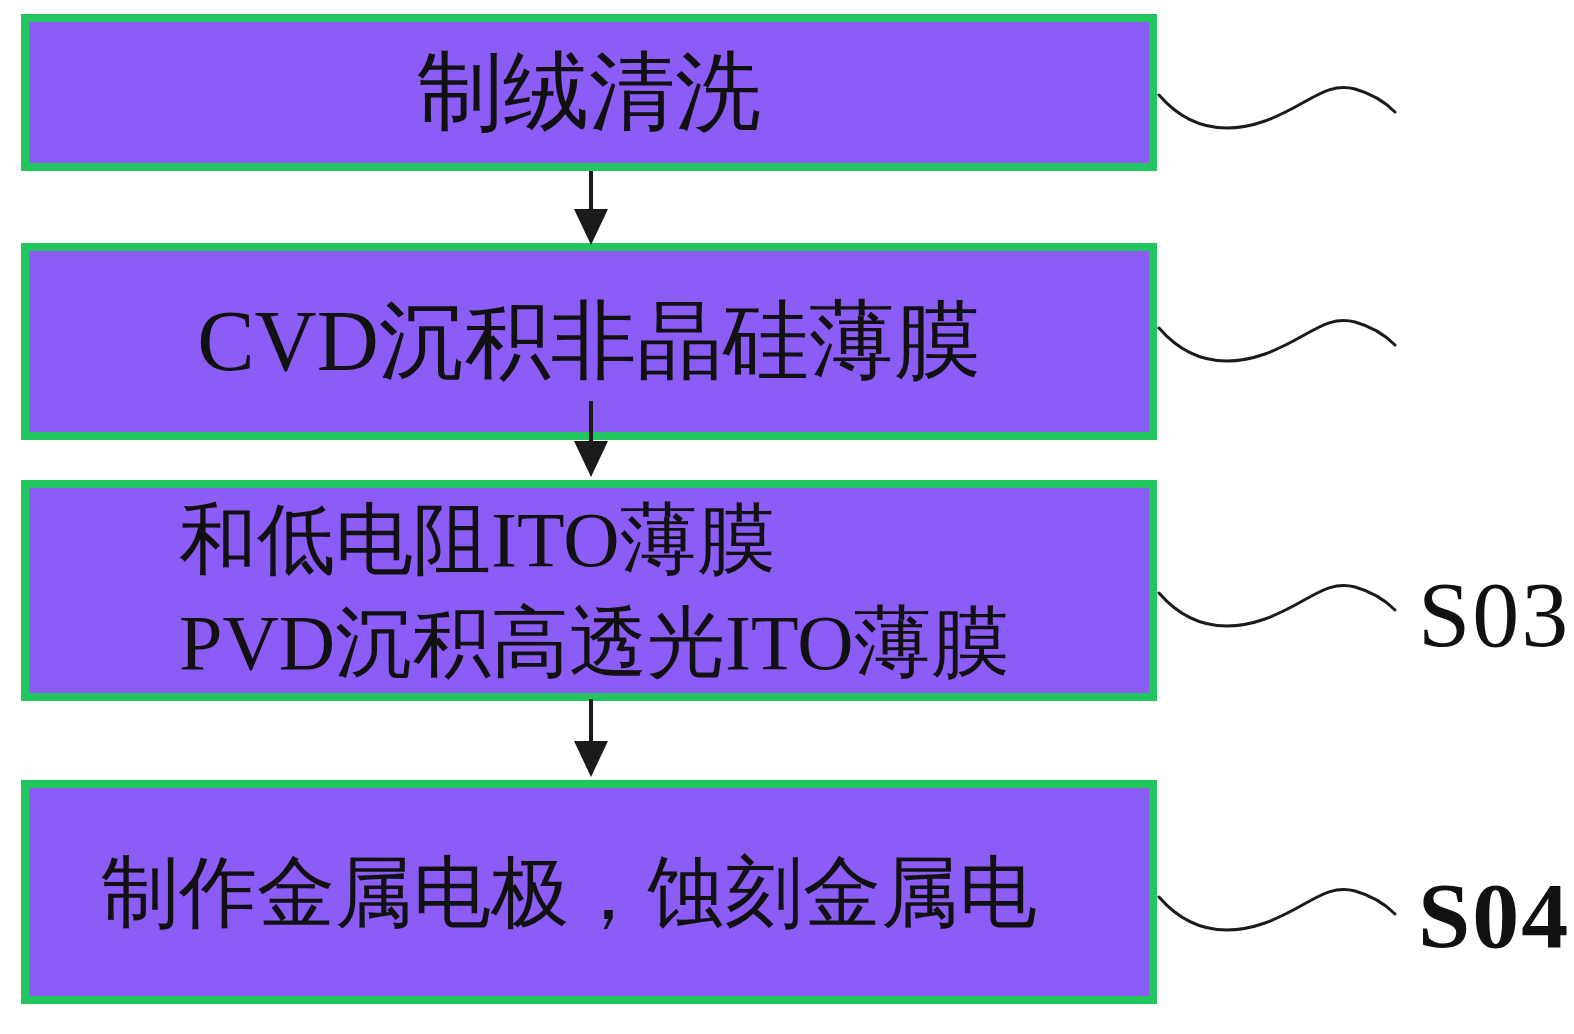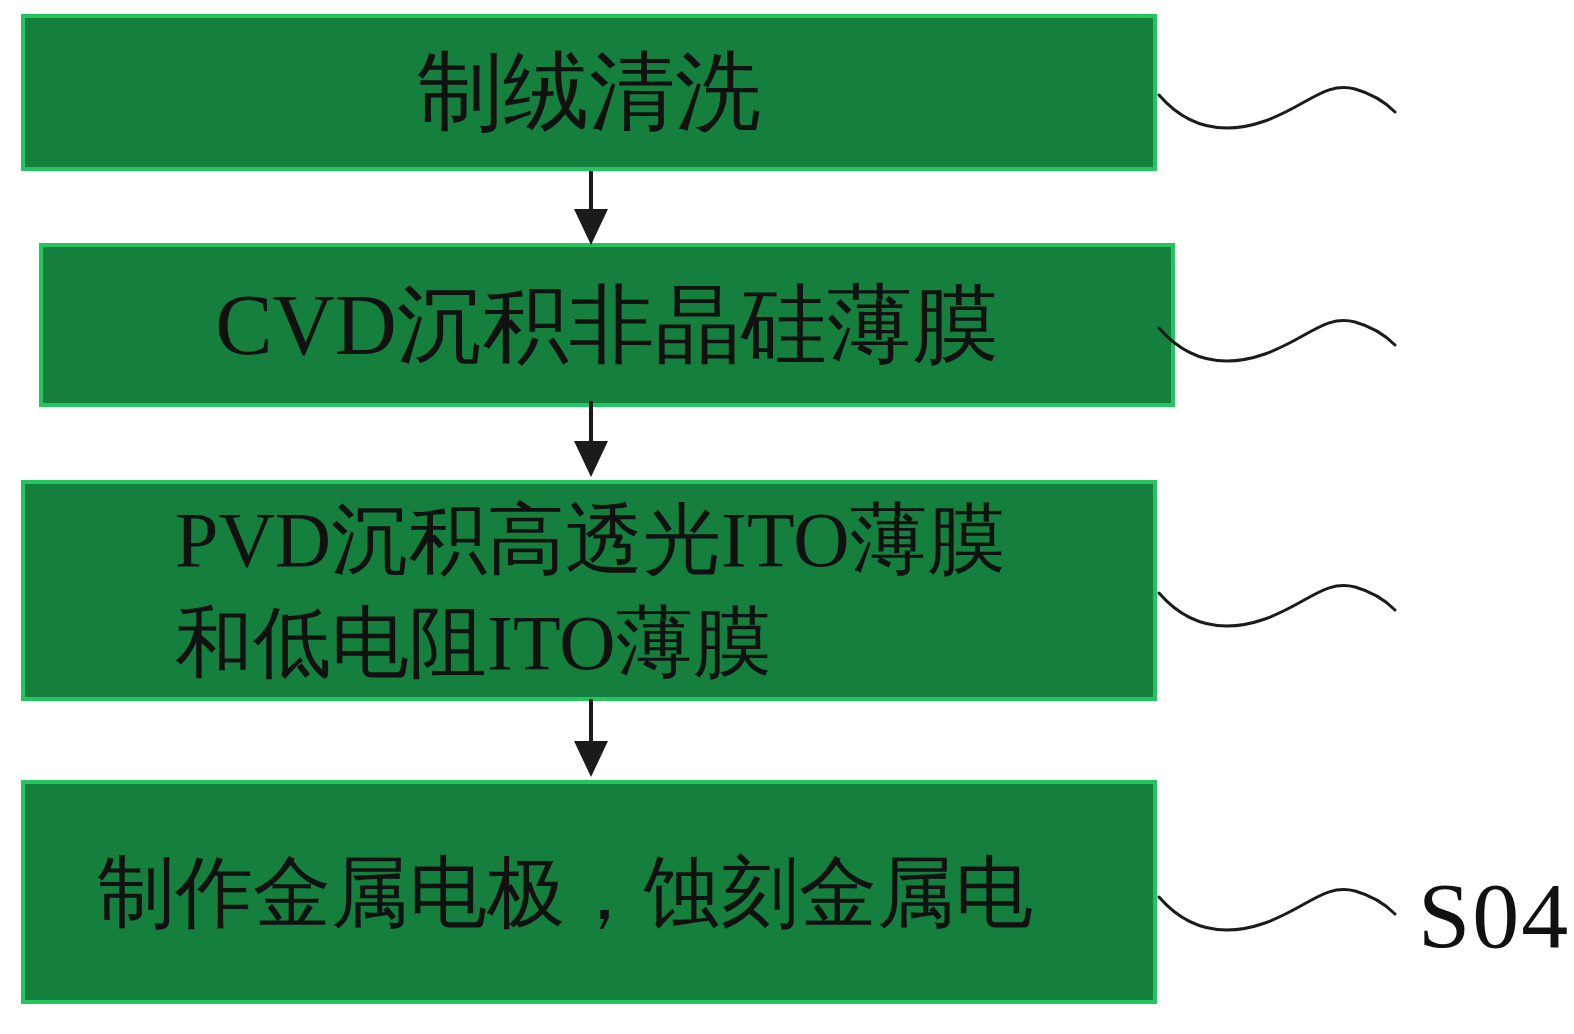--- a/index.html
+++ b/index.html
@@ -14,31 +14,31 @@
     background: #ffffff;
     overflow: hidden;
     font-family: "Liberation Serif", "DejaVu Serif", serif;
     color: #111111;
   }
   .step-box {
     position: absolute;
     left: 21px;
     width: 1136px;
     box-sizing: border-box;
-    border: 4px solid #22c55e;
-    background: #15803d;
+    border: 8px solid #22c55e;
+    background: #8b5cf6;
     display: flex;
     flex-direction: column;
     justify-content: center;
   }
   .step-box .line {
     white-space: nowrap;
   }
   #box1 { top: 14px;  height: 157px; align-items: center; font-size: 86px; }
-  #box2 { top: 243px; height: 164px; align-items: center; font-size: 86px; margin-left: 18px; }
+  #box2 { top: 243px; height: 197px; align-items: center; font-size: 86px; }
   #box3 { top: 480px; height: 221px; padding-left: 150px; font-size: 78px; line-height: 103px; }
   #box4 { top: 780px; height: 224px; padding-left: 72px;  font-size: 78px; line-height: 103px; gap: 33px; }
 
   .arrow {
     position: absolute;
     left: 572px;
     width: 38px;
     display: flex;
     flex-direction: column;
     align-items: center;
@@ -72,38 +72,38 @@
     position: absolute;
     left: 1418px;
     font-size: 94px;
     line-height: 100px;
     letter-spacing: 2px;
     white-space: nowrap;
   }
   #label1 { top: 63px; }
   #label2 { top: 295px; }
   #label3 { top: 564px; }
-  #label4 { top: 865px; }
+  #label4 { top: 865px; font-weight: bold; }
 </style>
 </head>
 <body>
 
 <div class="canvas">
 
   <div class="step-box" id="box1">
     <div class="line">制绒清洗</div>
   </div>
 
   <div class="step-box" id="box2">
     <div class="line">CVD沉积非晶硅薄膜</div>
   </div>
 
   <div class="step-box" id="box3">
+    <div class="line">和低电阻ITO薄膜</div>
     <div class="line">PVD沉积高透光ITO薄膜</div>
-    <div class="line">和低电阻ITO薄膜</div>
   </div>
 
   <div class="step-box" id="box4">
     <div class="line">制作金属电极，蚀刻金属电</div>
   </div>
 
   <div class="arrow" id="arrow1">
     <div class="shaft"></div>
     <div class="head"></div>
   </div>
@@ -122,15 +122,16 @@
   <svg class="wave" id="wave2" viewBox="0 0 240 64">
     <path d="M2,16 C28,46 62,58 108,42 C150,27 168,2 198,10 C216,15 230,25 238,33" fill="none" stroke="#1b1b1b" stroke-width="3" stroke-linecap="round"></path>
   </svg>
   <svg class="wave" id="wave3" viewBox="0 0 240 64">
     <path d="M2,16 C28,46 62,58 108,42 C150,27 168,2 198,10 C216,15 230,25 238,33" fill="none" stroke="#1b1b1b" stroke-width="3" stroke-linecap="round"></path>
   </svg>
   <svg class="wave" id="wave4" viewBox="0 0 240 64">
     <path d="M2,16 C28,46 62,58 108,42 C150,27 168,2 198,10 C216,15 230,25 238,33" fill="none" stroke="#1b1b1b" stroke-width="3" stroke-linecap="round"></path>
   </svg>
 
+  <div class="step-label" id="label3">S03</div>
   <div class="step-label" id="label4">S04</div>
 
 </div>
 
 </body></html>

